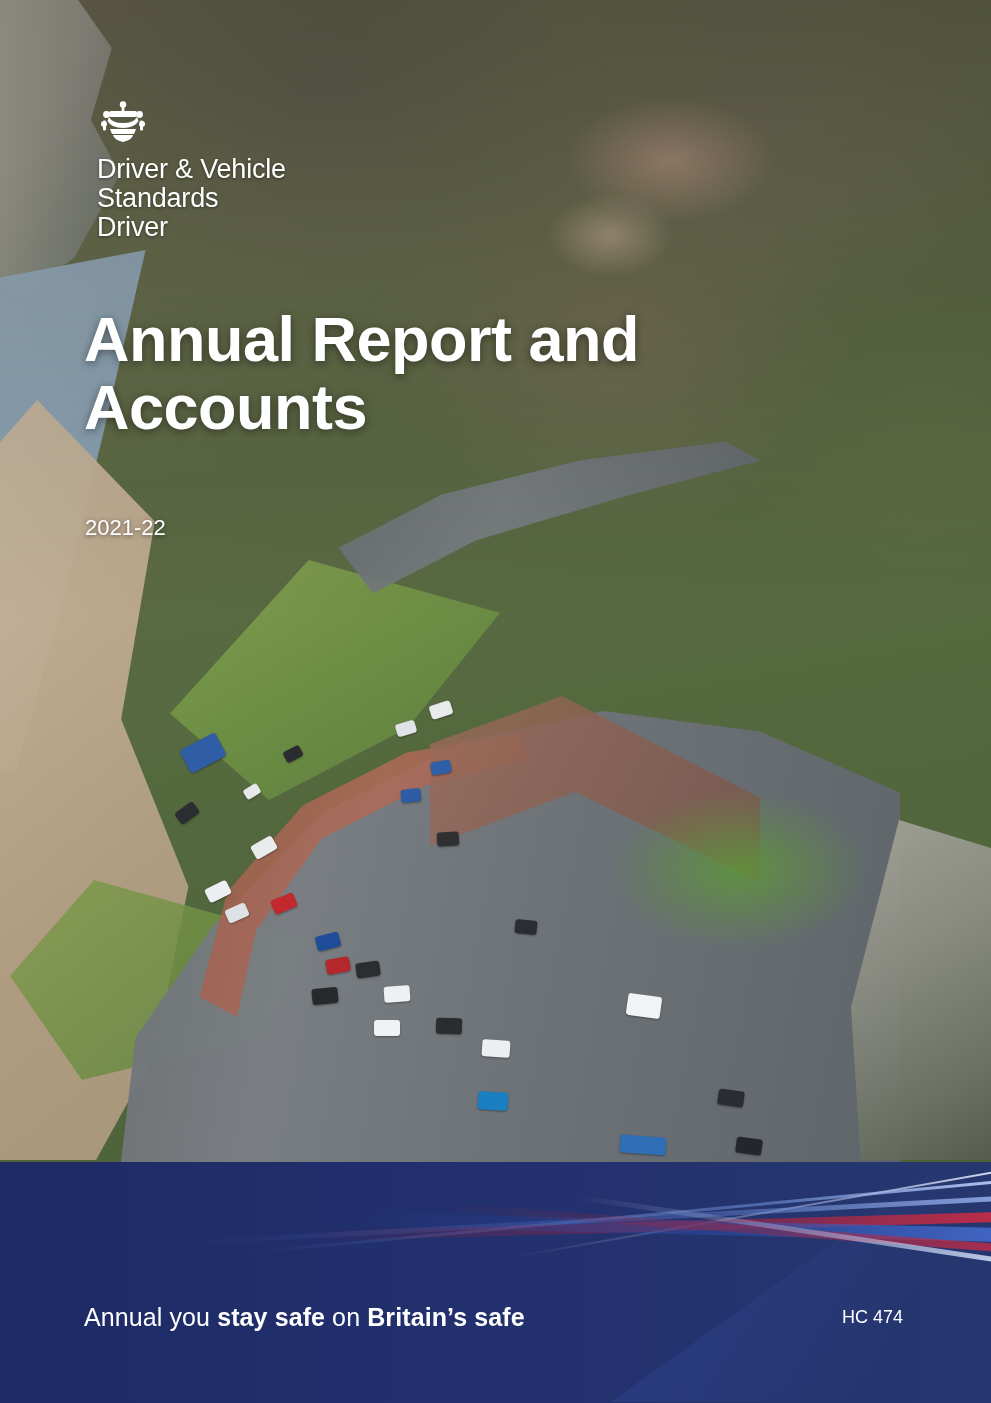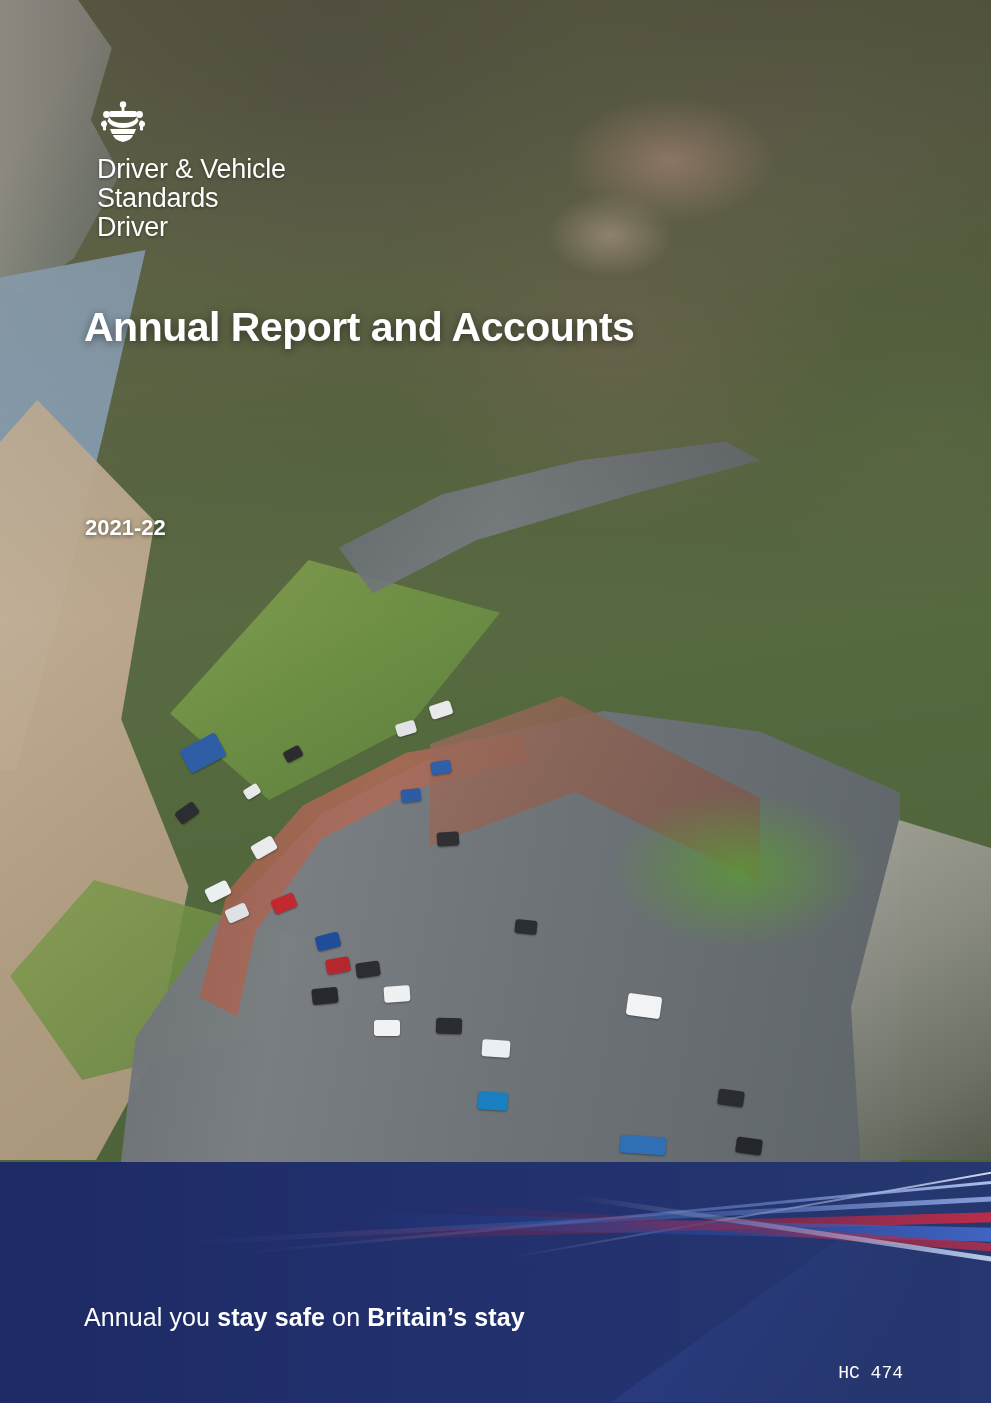--- a/index.html
+++ b/index.html
@@ -223,24 +223,23 @@
     top: 1303px;
     font-size: 25px;
     color: #ffffff;
     letter-spacing: .1px;
     white-space: nowrap;
   }
   .tagline b { font-weight: 700; margin-top: 10px; }
   .hc-number {
     position: absolute;
     right: 88px;
-    top: 1363px;
+    top: 1307px;
     font-size: 18px;
     color: #ffffff;
-    font-family: Liberation Mono, monospace;
   }
 
   
   .logo-block {
     position: absolute;
     left: 97px;
     top: 100px;
     color: #ffffff;
   }
   .crown {
@@ -255,33 +254,33 @@
     letter-spacing: -0.2px;
     text-shadow: 0 1px 3px rgba(0,0,0,.45);
   }
 
   
   .title {
     position: absolute;
     left: 84px;
     top: 305px;
     width: 700px;
-    font-size: 41px;
+    font-size: 63px;
     font-weight: 700;
     line-height: 1.08;
     color: #ffffff;
     letter-spacing: -0.5px;
     text-shadow: 0 2px 8px rgba(0,0,0,.45);
   }
   .subtitle {
     position: absolute;
     left: 85px;
     top: 515px;
     font-size: 22px;
-    font-weight: 700;
+    font-weight: 400;
     color: #ffffff;
     text-shadow: 0 1px 4px rgba(0,0,0,.5);
   }
 </style>
 </head>
 <body>
 
 <div class="page">
 
   <div class="photo">
@@ -361,17 +360,17 @@
     <div class="wedge"></div>
     <div class="ray r7"></div>
     <div class="ray r1"></div>
     <div class="ray r2"></div>
     <div class="ray r3"></div>
     <div class="ray r4"></div>
     <div class="ray r5"></div>
     <div class="ray r6"></div>
   </div>
 
-  <div class="tagline"><span>Annual you </span><b>stay safe</b><span> on </span><b>Britain’s stay</b></div>
+  <div class="tagline"><span>Annual you </span><b>stay safe</b><span> on </span><b>Britain’s safe</b></div>
 
   <div class="hc-number">HC 474</div>
 
 </div>
 
 </body></html>

